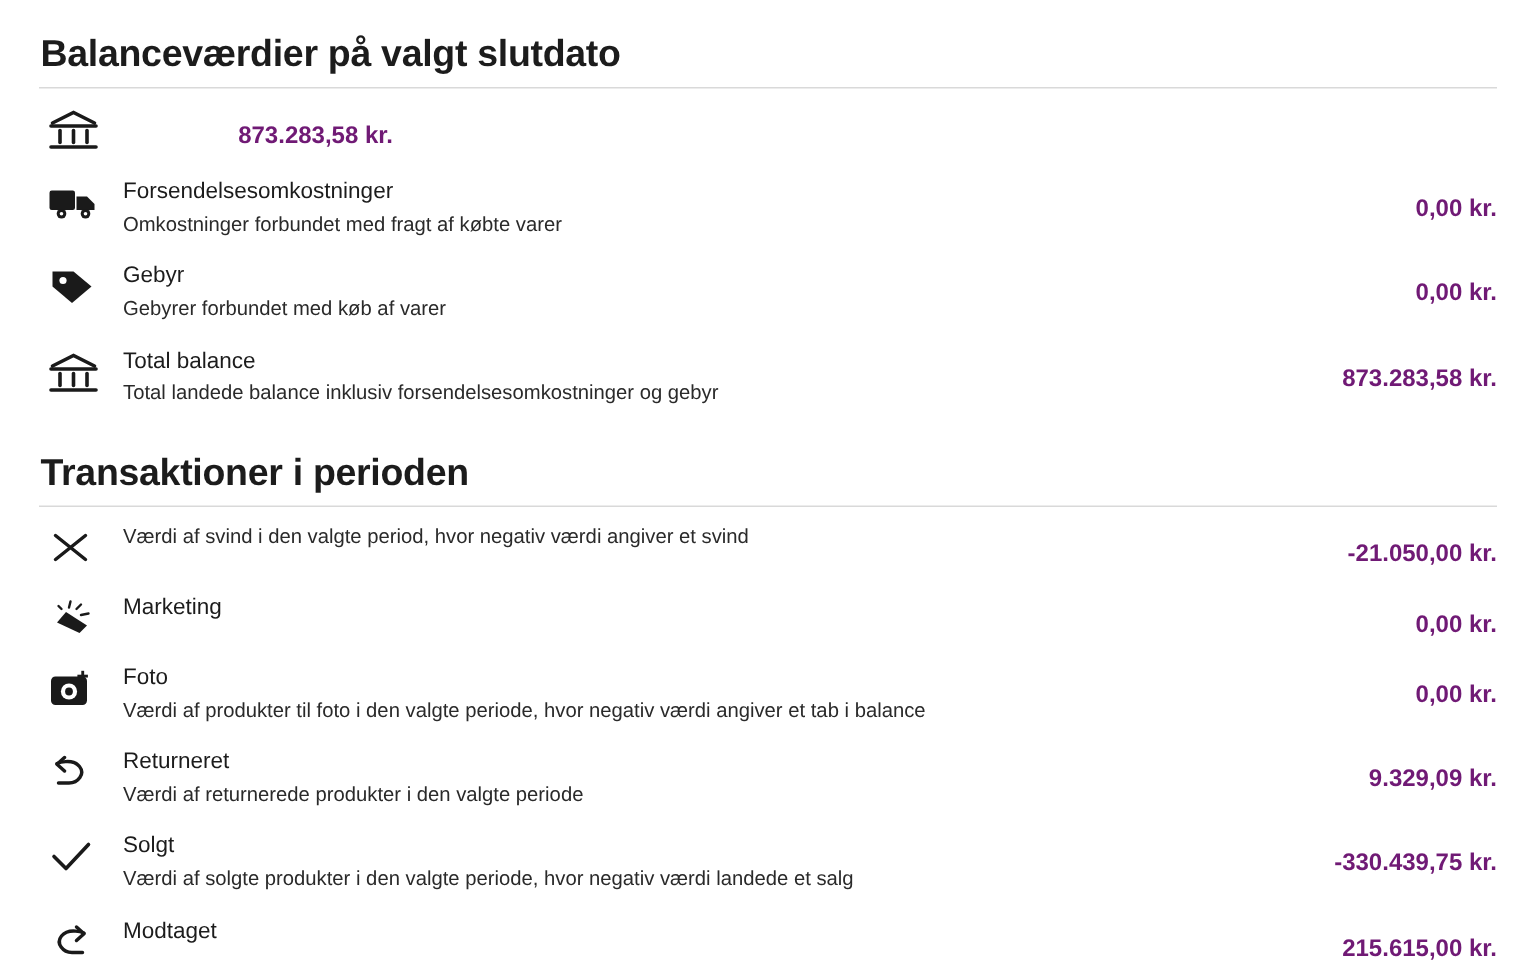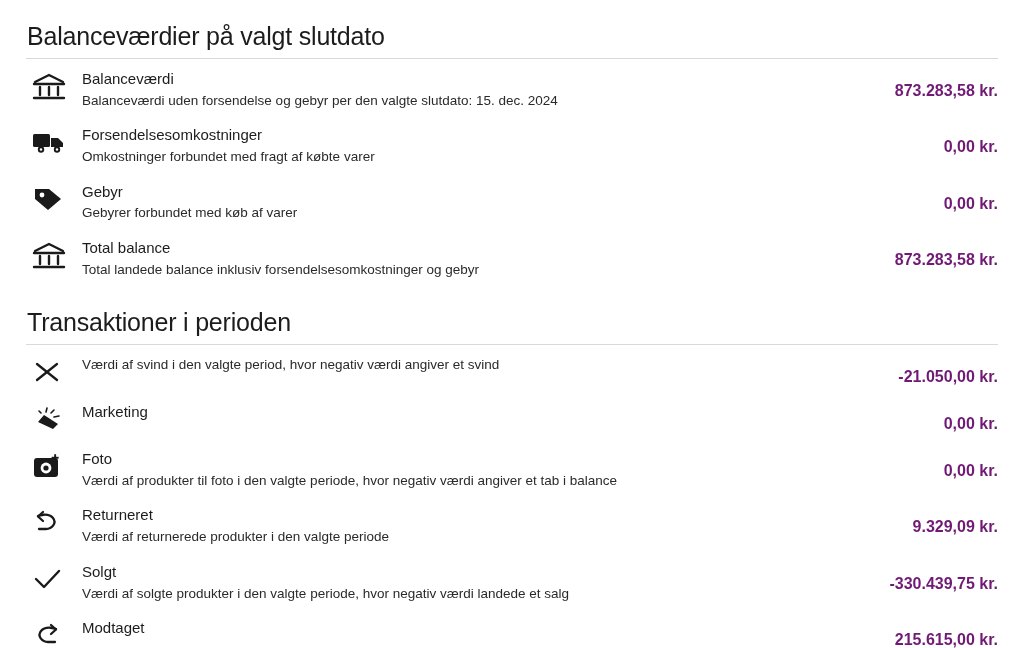--- a/index.html
+++ b/index.html
@@ -14,21 +14,21 @@
     overflow: hidden;
   }
   .page {
     width: 1024px;
     height: 648px;
     padding: 22px 26px 0 26px;
     background: #ffffff;
   }
   .section-title {
     font-size: 25px;
-    font-weight: 400;
+    font-weight: 700;
     color: #1c1c1c;
     letter-spacing: -0.2px;
     margin: 0 0 7px 0;
     padding-left: 1px;
   }
   .section-title.second {
     margin-top: 22px;
   }
   .rule {
     height: 1px;
@@ -95,24 +95,20 @@
       <div class="icon-cell">
         <svg width="34" height="30" viewBox="0 0 34 30" fill="none" stroke="#1a1a1a" stroke-width="2.4" stroke-linecap="round">
           <path d="M3 10 L17 3 L31 10" fill="none"></path>
           <line x1="2" y1="12" x2="32" y2="12"></line>
           <line x1="8" y1="15" x2="8" y2="23"></line>
           <line x1="17" y1="15" x2="17" y2="23"></line>
           <line x1="26" y1="15" x2="26" y2="23"></line>
           <line x1="2" y1="26" x2="32" y2="26"></line>
         </svg>
       </div>
-      <div class="text-cell">
-        <div class="row-title">Balanceværdi</div>
-        <div class="row-desc">Balanceværdi uden forsendelse og gebyr per den valgte slutdato: 15. dec. 2024</div>
-      </div>
       <div class="amount-cell">873.283,58 kr.</div>
     </div>
 
     <div class="row">
       <div class="icon-cell">
         <svg width="34" height="28" viewBox="0 0 34 28" fill="#1a1a1a">
           <rect x="1" y="6" width="17" height="13" rx="1.5"></rect>
           <path d="M19 10 h7 l5 5 v4 h-12 z"></path>
           <circle cx="9" cy="21.5" r="3.2" fill="#1a1a1a"></circle>
           <circle cx="25" cy="21.5" r="3.2" fill="#1a1a1a"></circle>

